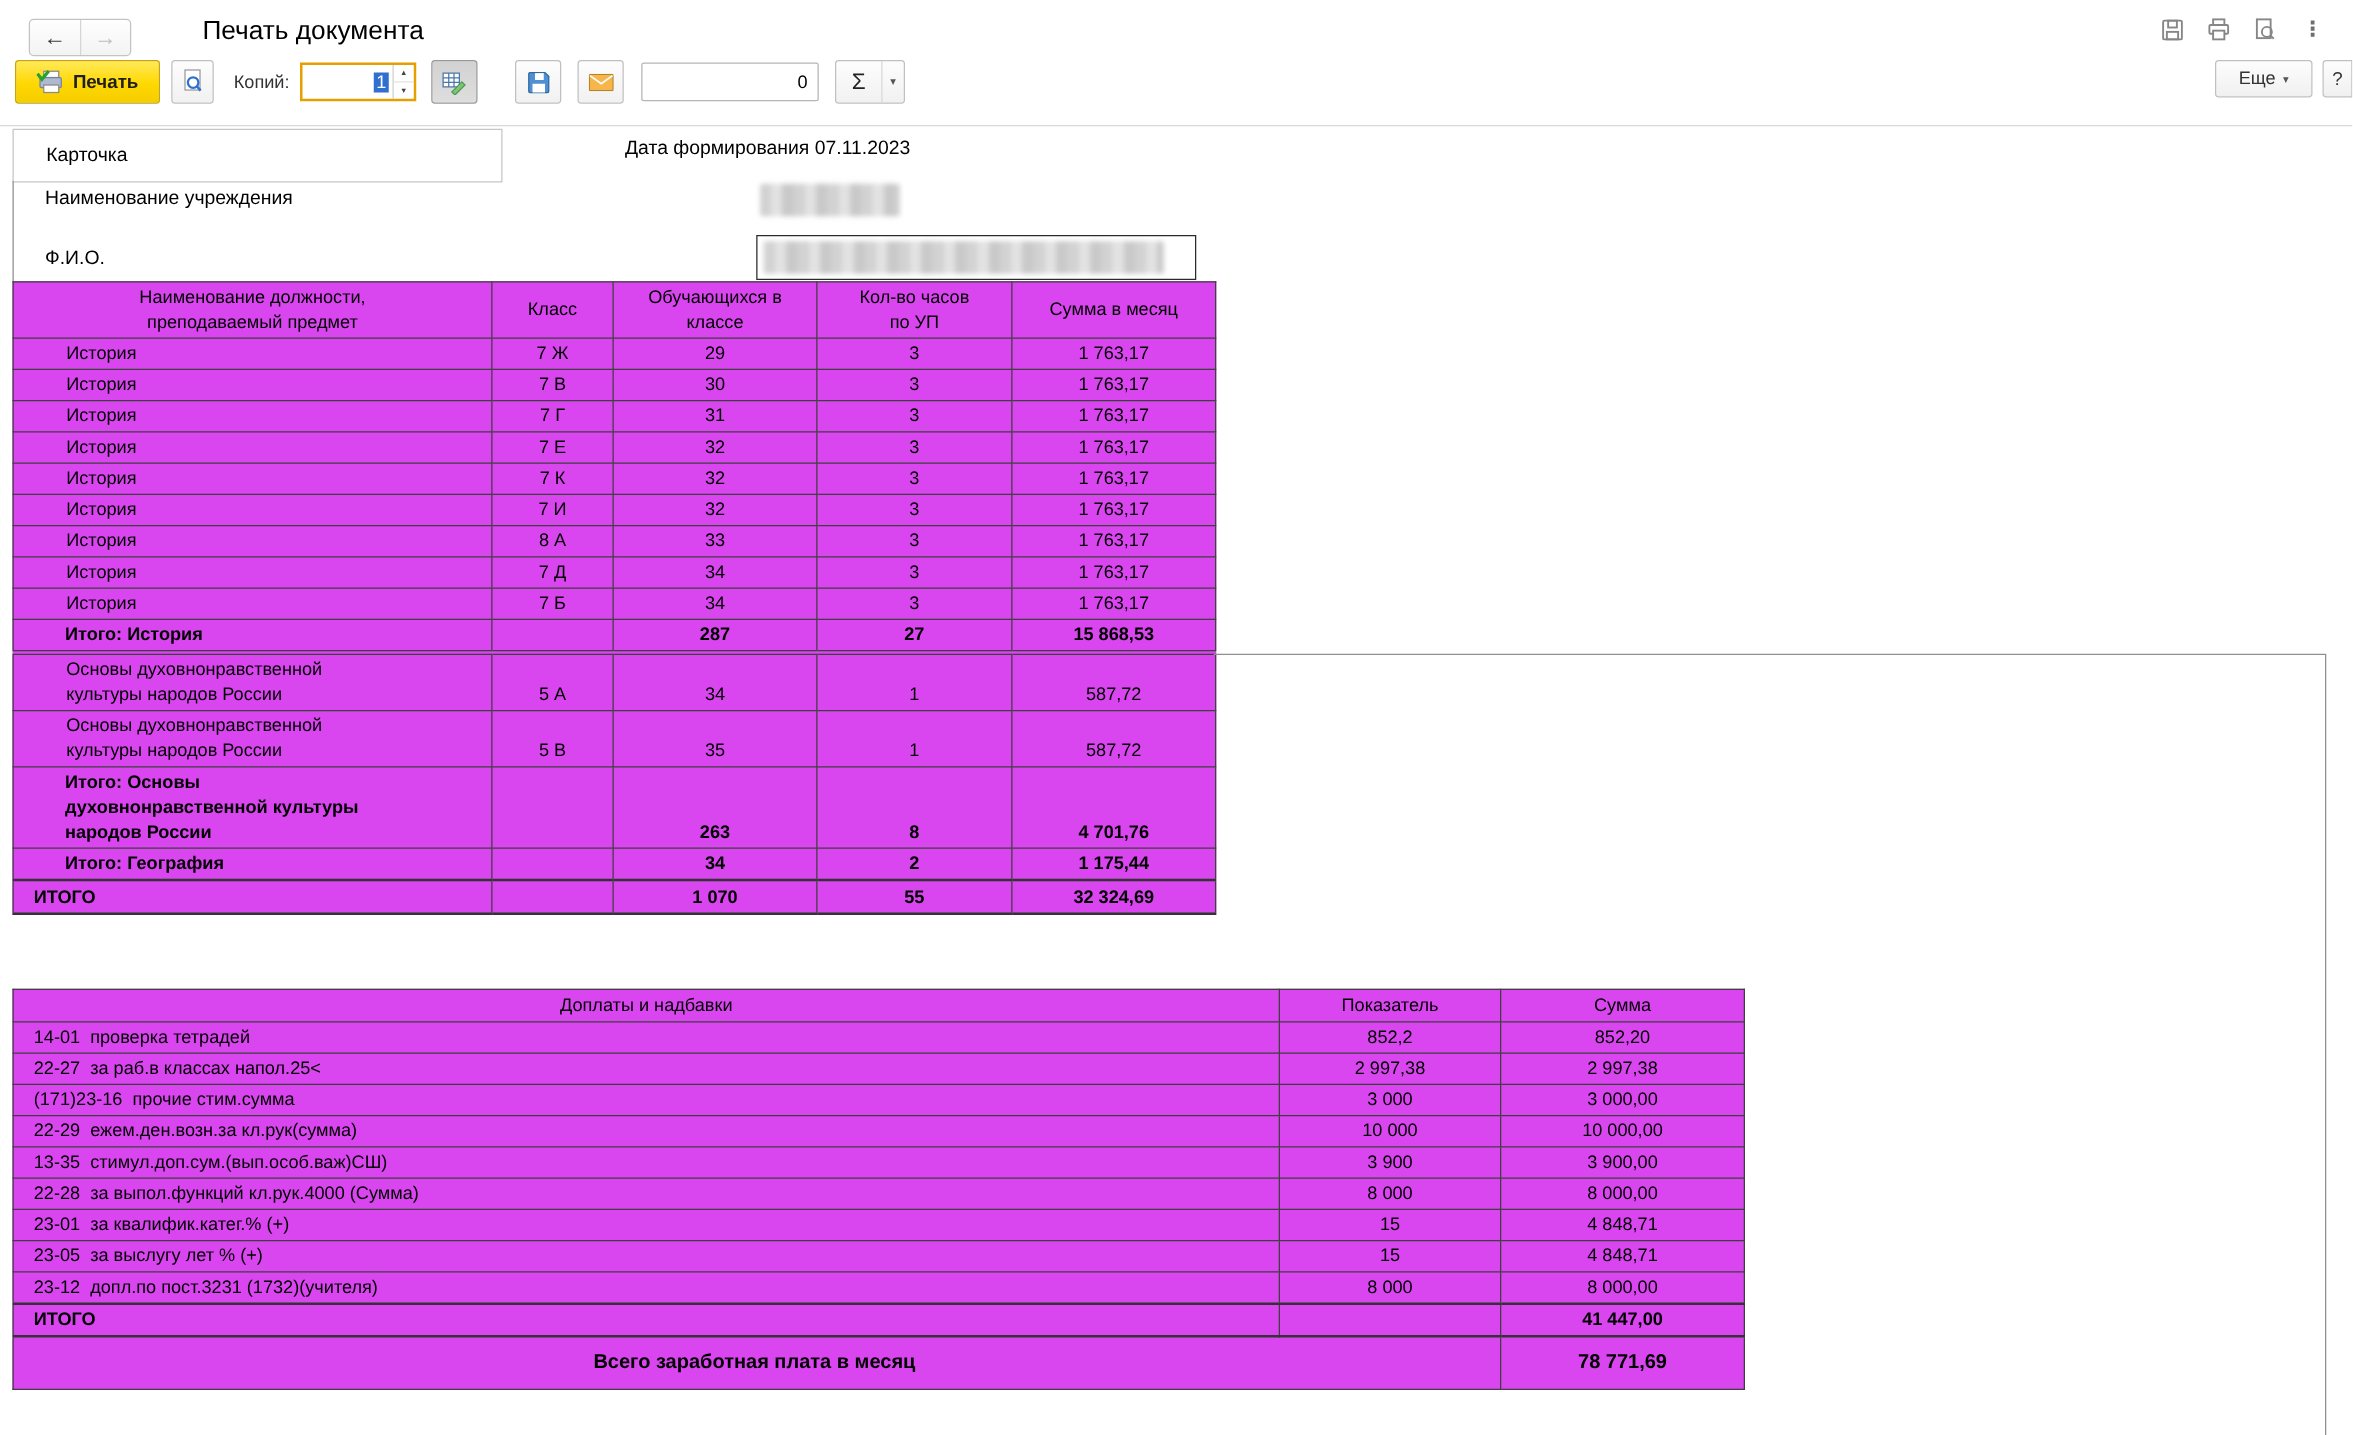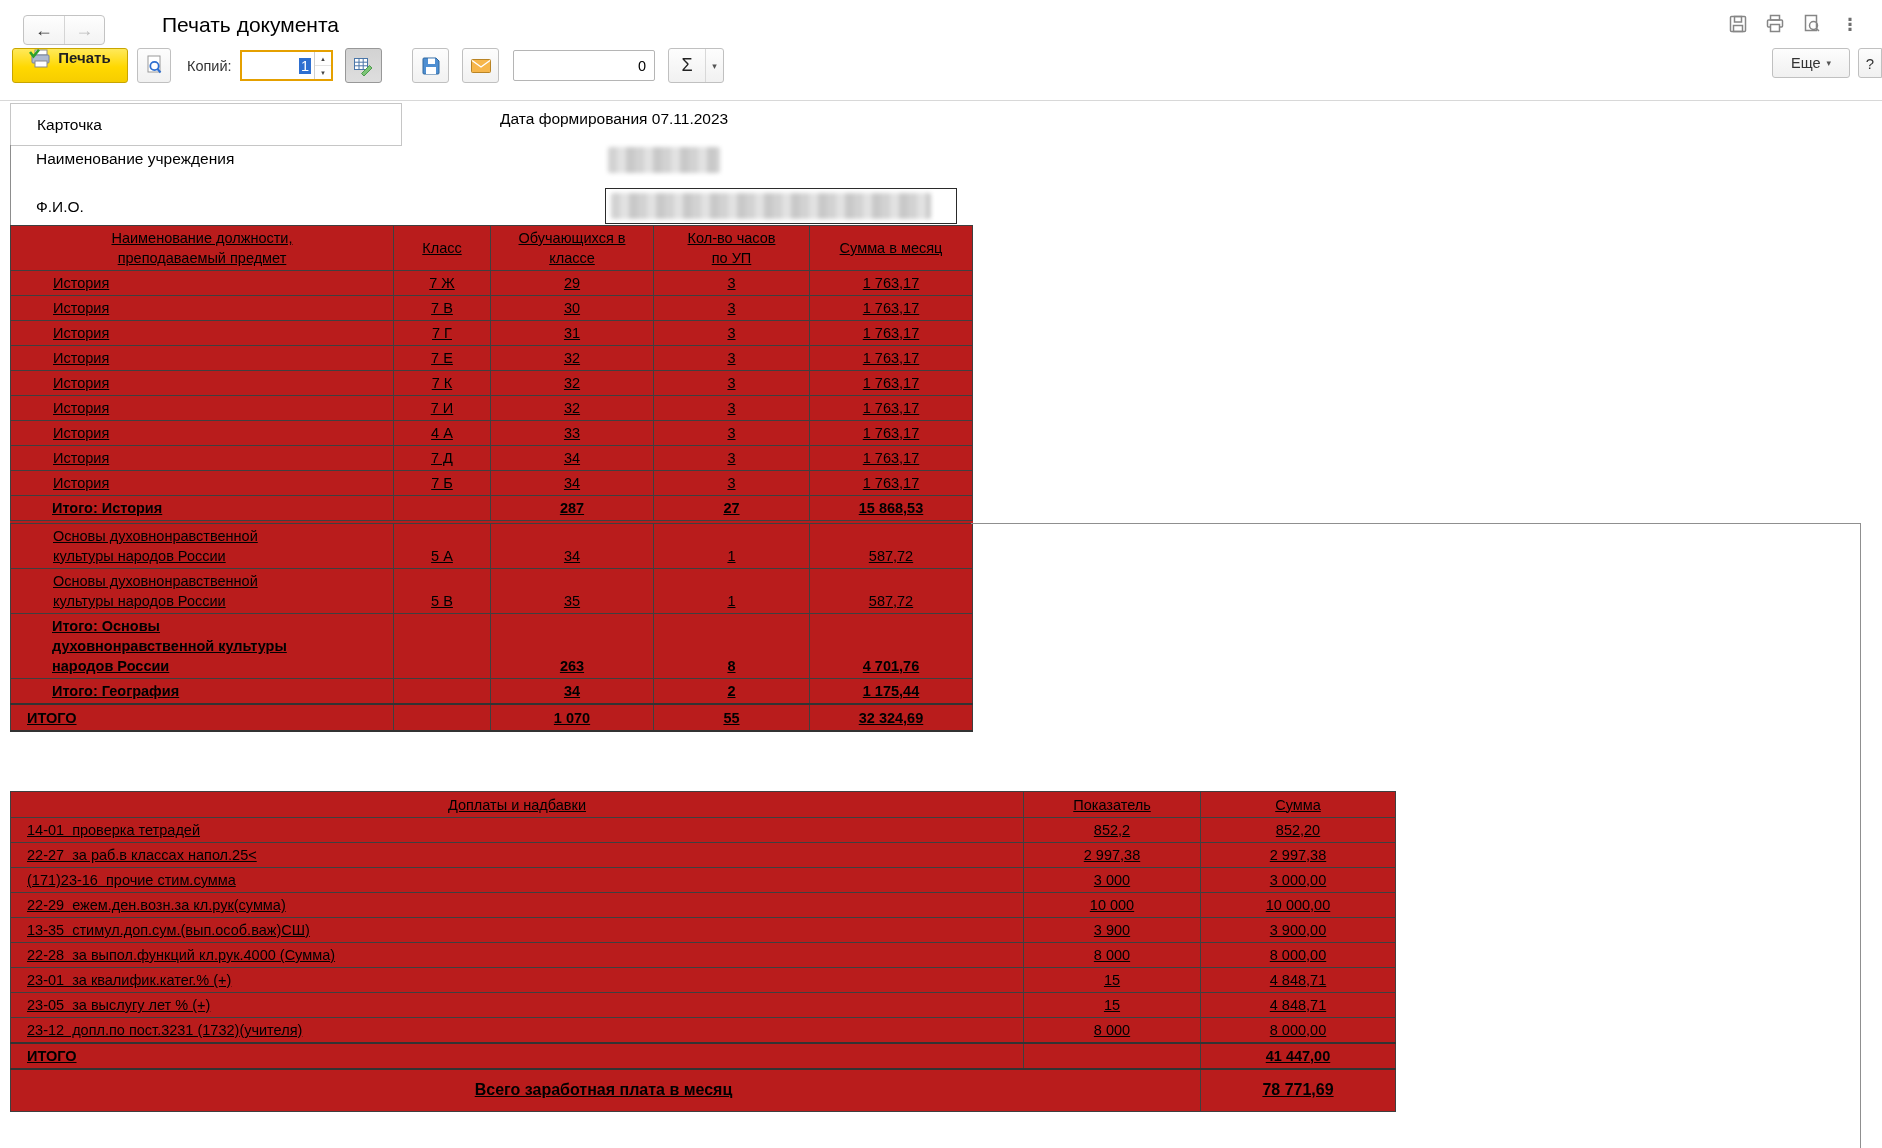--- a/index.html
+++ b/index.html
@@ -21,21 +21,21 @@
   .more-btn{position:absolute;left:1772px;top:48px;width:78px;height:30px;border:1px solid #c0c0c0;border-radius:3px;
             background:linear-gradient(#fdfdfd,#f0f0f0);display:flex;align-items:center;justify-content:center;
             gap:6px;font-size:14.5px;color:#333;box-sizing:border-box;cursor:pointer;}
   .help-btn{position:absolute;left:1858px;top:48px;width:24px;height:30px;border:1px solid #c0c0c0;border-radius:3px 0 0 3px;
             background:linear-gradient(#fdfdfd,#f0f0f0);display:flex;align-items:center;justify-content:center;
             font-size:15px;color:#333;box-sizing:border-box;cursor:pointer;}
   .dd{font-size:9px;color:#555;}
 
   
   .print-btn{position:absolute;left:12px;top:48px;width:116px;height:35px;border:1px solid #c8a500;border-radius:3px;
-             background:linear-gradient(#ffe95a,#ffd800 55%,#f6cd00);display:flex;justify-content:center;
+             background:linear-gradient(#ffe95a,#ffd800 55%,#f6cd00);display:flex;align-items:center;justify-content:center;
              gap:7px;font-size:15px;font-weight:bold;color:#1f1f1f;box-sizing:border-box;cursor:pointer;}
   .sq-btn{position:absolute;top:48px;height:35px;border:1px solid #c0c0c0;border-radius:3px;background:linear-gradient(#fdfdfd,#f1f1f1);
           display:flex;align-items:center;justify-content:center;box-sizing:border-box;cursor:pointer;}
   .sq-btn.pressed{background:linear-gradient(#d2d2d2,#dedede);border-color:#989898;}
   .tb-label{position:absolute;font-size:14.5px;color:#333;}
   .copies-input{position:absolute;left:240px;top:50px;width:93px;height:31px;border:2px solid #e5a000;background:#fff;
                 box-sizing:border-box;display:flex;align-items:stretch;}
   .copies-val{flex:1;display:flex;align-items:center;justify-content:flex-end;font-size:14.5px;padding-right:3px;}
   .sel{background:#2e6fd0;color:#fff;padding:0 2px;}
   .spinner{width:16px;border-left:1px solid #cfcfcf;display:flex;flex-direction:column;}
@@ -52,21 +52,21 @@
   
   .card-cell{position:absolute;left:10px;top:103px;width:392px;height:43px;border:1px solid #c6c6c6;box-sizing:border-box;
              display:flex;align-items:center;padding-left:26px;font-size:15.5px;background:#fff;}
   .doc-label{position:absolute;font-size:15.5px;white-space:nowrap;}
   .left-edge{position:absolute;left:10px;top:145px;width:1px;height:80px;background:#8d8d8d;}
   .fio-box{position:absolute;left:605px;top:188px;width:352px;height:36px;border:1px solid #2a2a2a;box-sizing:border-box;background:#fff;}
   .redacted{position:absolute;border-radius:2px;filter:blur(2px);
             background:repeating-linear-gradient(90deg,#d2d2d2 0 9px,#e2e2e2 9px 18px,#c9c9c9 18px 27px);}
 
   
-  table.sheet{position:absolute;border-collapse:collapse;table-layout:fixed;background:#b91c1c;text-decoration:underline;}
+  table.sheet{position:absolute;border-collapse:collapse;table-layout:fixed;background:#d946ef;}
   table.sheet th,table.sheet td{border:1px solid #3f3f3f;box-sizing:border-box;font-size:14.5px;line-height:20px;
             padding:2px 4px;overflow:hidden;}
   table.sheet th{font-weight:normal;text-align:center;vertical-align:middle;white-space:pre-line;}
   #main-table{left:10px;top:225px;width:962px;}
   #main-table th{height:42px;}
   #main-table td{text-align:center;vertical-align:bottom;}
   #main-table td.name{text-align:left;white-space:pre-wrap;}
   #main-table tr.item td{height:24px;}
   #main-table tr.item td.name{padding-left:42px;margin-top:24px;}
   #main-table tr.subtotal td{font-weight:bold;height:25px;}
@@ -286,21 +286,21 @@
         </tr>
         <tr class="item">
           <td class="name">История</td>
           <td>7 И</td>
           <td>32</td>
           <td>3</td>
           <td>1 763,17</td>
         </tr>
         <tr class="item">
           <td class="name">История</td>
-          <td>4 А</td>
+          <td>8 А</td>
           <td>33</td>
           <td>3</td>
           <td>1 763,17</td>
         </tr>
         <tr class="item">
           <td class="name">История</td>
           <td>7 Д</td>
           <td>34</td>
           <td>3</td>
           <td>1 763,17</td>

